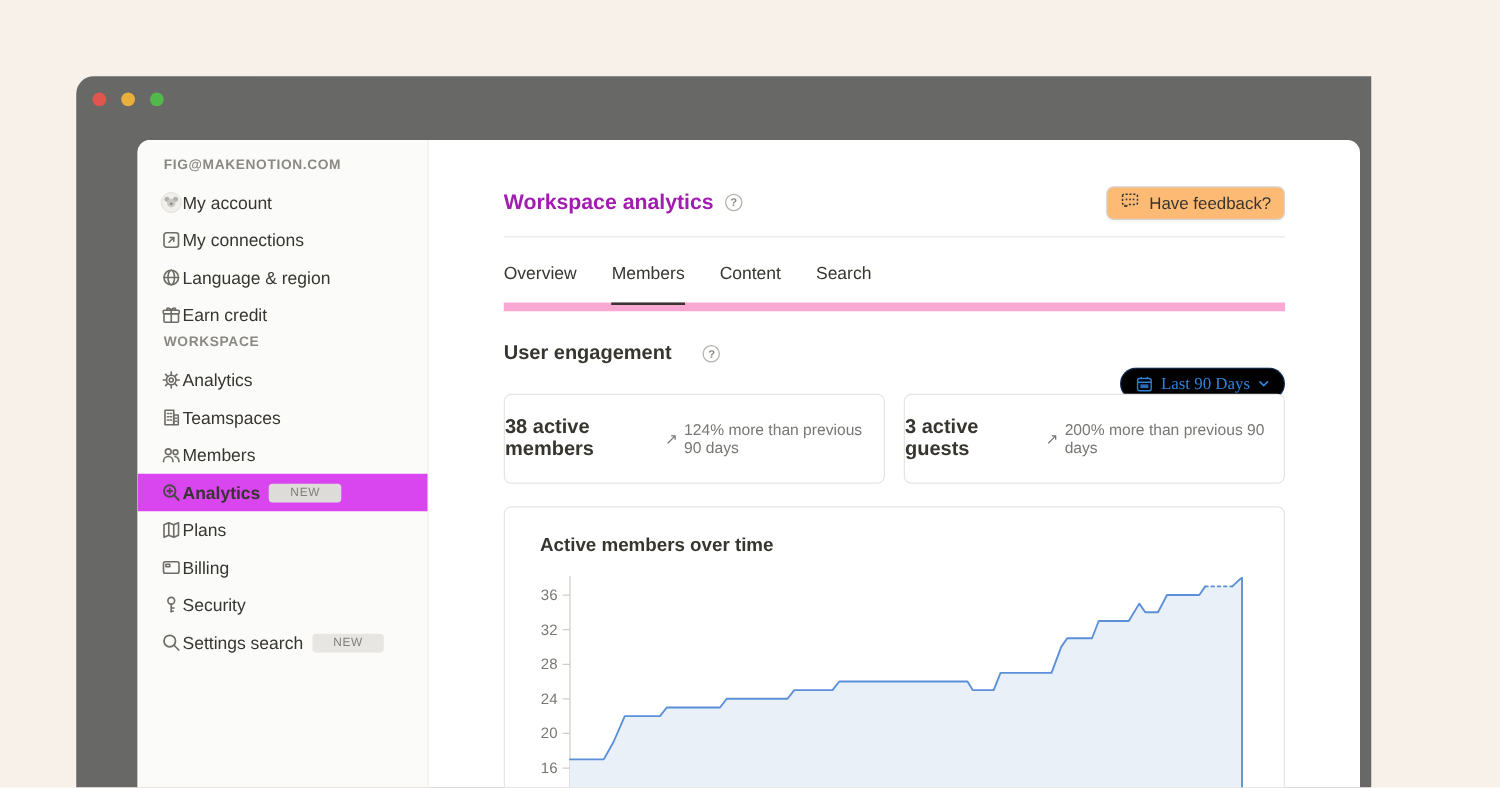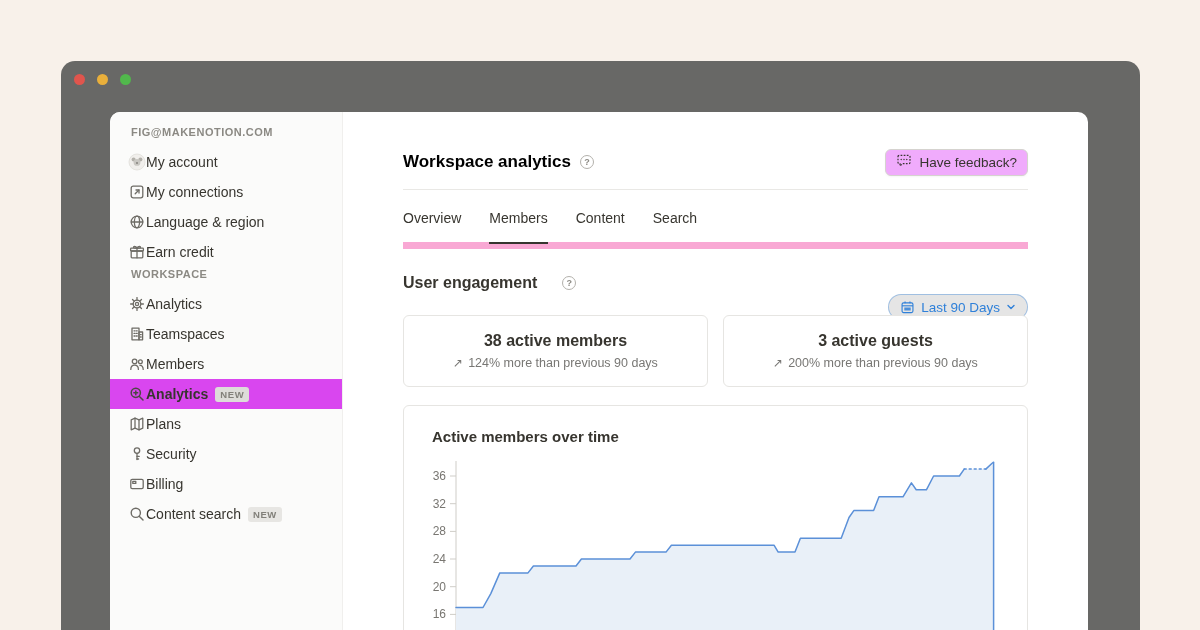--- a/index.html
+++ b/index.html
@@ -1,18 +1,18 @@
 <!DOCTYPE html>
 <html><head>
 <meta charset="utf-8">
 <style>
   * { box-sizing: border-box; margin: 0; padding: 0; }
   html,body { width:1200px; height:630px; }
   body { font-family: "Liberation Sans", "DejaVu Sans", sans-serif; background:#f8f1ea; overflow:hidden; }
-  .canvas { position:relative; width:1200px; height:630px; background:#f8f1ea; overflow:hidden; }
+  .canvas { position:relative; width:1097px; height:630px; background:#f8f1ea; overflow:hidden; }
 
   
   .window { position:absolute; left:61px; top:61px; width:1079px; height:600px;
             background:#686866; border-radius:14px 14px 0 0; }
   .traffic { position:absolute; left:13px; top:13px; display:flex; gap:12px; }
   .dot { width:11px; height:11px; border-radius:50%; display:inline-block; }
 
   
   .panel { position:absolute; left:49px; top:51px; width:978px; height:560px;
            background:#ffffff; border-radius:10px 10px 0 0; display:flex; overflow:hidden; }
@@ -22,55 +22,55 @@
              padding-top:13px; }
   .side-label { font-size:11px; font-weight:700; letter-spacing:0.5px; color:#8b8983;
                 padding:0 0 0 21px; height:14px; line-height:14px; }
   .side-list { margin-top:8px; }
   .side-item { display:flex; align-items:center; gap:0; min-height:30px; padding:2px 8px 2px 18px;
                font-size:14px; color:#37352f; cursor:pointer; }
   .side-item .ic { width:18px; height:18px; flex:0 0 18px; display:inline-flex; }
   .side-item .ic svg { width:18px; height:18px; }
   .side-item.active { background:#d946ef; font-weight:700; }
   .side-item .lbl { line-height:18px; }
-  .badge { font-size:9.5px; font-weight:700; letter-spacing:0.6px; color:#82807a;
-           background:#e7e6e3; border-radius:3px; padding:2px 5px; margin-left:7px; }
+  .badge { font-size:9.5px; font-weight:400; letter-spacing:0.6px; color:#82807a;
+           background:#e7e6e3; border-radius:3px; padding:2px 17px; margin-left:7px; }
   .side-item.active .badge { background:#dddcd9; }
   .ws-label { }
 
   
   .main { flex:1; padding:0 60px; position:relative; }
   .page-header { margin-top:36px; display:flex; align-items:center; justify-content:space-between; height:28px; }
   .title-wrap { display:flex; align-items:center; gap:9px; }
-  .page-title { font-size:17px; font-weight:700; color:#000000; }
+  .page-title { font-size:17px; font-weight:700; color:#a21caf; }
   .help { width:14px; height:14px; border:1px solid #b3b1ac; border-radius:50%; color:#8b8983;
           font-size:9px; font-weight:700; display:inline-flex; align-items:center; justify-content:center;
           cursor:pointer; }
   .feedback-btn { display:inline-flex; align-items:center; gap:7px; height:27px; padding:0 10px;
-                  background:#f0abfc; border:1px solid #d5d3cf; border-radius:6px; font-size:13.5px;
+                  background:#fdba74; border:1px solid #d5d3cf; border-radius:6px; font-size:13.5px;
                   font-weight:500; color:#37352f; cursor:pointer;
                   box-shadow:0 1px 2px rgba(0,0,0,0.04); font-family:inherit; }
   .divider { height:1px; background:#e9e8e5; margin-top:13px; }
 
   .tabs { display:flex; gap:28px; padding:18px 0 13px 0; border-bottom:7px solid #f9a8d4; }
   .tab { font-size:14px; color:#37352f; cursor:pointer; position:relative; line-height:21px; }
   .tab.active { font-weight:500; }
   .tab.active::after { content:""; position:absolute; left:0; right:0; bottom:-15px; height:2px; background:#37352f; }
 
   .section-row { margin-top:21px; display:flex; align-items:center; justify-content:space-between; height:26px; }
   .section-title-wrap { display:flex; align-items:center; gap:25px; }
   .section-title { font-size:16px; font-weight:700; color:#37352f; }
   .range-pill { display:inline-flex; align-items:center; gap:6px; height:26px; padding:0 11px;
-                border:1px solid rgba(47,128,217,0.38); background:#e5e5e5; border-radius:13px;
-                color:#2f80d9; font-size:13.5px; font-weight:500; cursor:pointer; font-family:Liberation Sans, sans-serif;margin-top:48px; }
+                border:1px solid rgba(47,128,217,0.38); background:#000000; border-radius:13px;
+                color:#2f80d9; font-size:13.5px; font-weight:500; cursor:pointer; font-family:Liberation Serif, serif;margin-top:48px; }
   .range-pill svg { display:block; }
 
   .cards-row { margin-top:19px; display:flex; gap:15px; }
   .stat-card { flex:1; border:1px solid #e6e5e2; border-radius:6px; height:72px; background:#fff;
-               display:flex; flex-direction:column; align-items:center; justify-content:center; gap:6px; }
+               display:flex; flex-direction:row; align-items:center; justify-content:center; gap:6px; }
   .stat-value { font-size:16px; font-weight:700; color:#37352f; }
   .stat-delta { font-size:12.5px; color:#787774; display:flex; align-items:center; gap:5px; }
   .stat-delta .arrow { font-size:12px; color:#787774; }
 
   .chart-card { margin-top:18px; border:1px solid #e6e5e2; border-radius:6px; background:#fff;
                 height:280px; overflow:hidden; }
   .chart-title { font-size:15px; font-weight:700; color:#37352f; padding:22px 0 0 28px; }
   .plot-wrap { margin:14px 0 0 16px; }
   svg text { font-family:"Liberation Sans","DejaVu Sans",sans-serif; }
 </style>
@@ -200,45 +200,45 @@
                   <path d="M3.2,4.8 L7,3.2 L11,4.8 L14.8,3.2 L14.8,13.2 L11,14.8 L7,13.2 L3.2,14.8 Z"></path>
                   <line x1="7" y1="3.2" x2="7" y2="13.2"></line>
                   <line x1="11" y1="4.8" x2="11" y2="14.8"></line>
                 </svg>
               </span>
               <span class="lbl">Plans</span>
             </div>
             <div class="side-item">
               <span class="ic">
                 <svg viewBox="0 0 18 18" stroke="#6e6c66" stroke-width="1.3" fill="none" stroke-linecap="round" stroke-linejoin="round">
+                  <rect x="2.8" y="4.4" width="12.4" height="9.2" rx="1.4"></rect>
+                  <rect x="4.8" y="6.4" width="3" height="2"></rect>
+                </svg>
+              </span>
+              <span class="lbl">Billing</span>
+            </div>
+            <div class="side-item">
+              <span class="ic">
+                <svg viewBox="0 0 18 18" stroke="#6e6c66" stroke-width="1.3" fill="none" stroke-linecap="round" stroke-linejoin="round">
                   <circle cx="9" cy="5.6" r="2.7"></circle>
                   <line x1="9" y1="8.3" x2="9" y2="14.6"></line>
                   <line x1="9" y1="11.4" x2="11.2" y2="11.4"></line>
                   <line x1="9" y1="14" x2="10.6" y2="14"></line>
                 </svg>
               </span>
               <span class="lbl">Security</span>
             </div>
             <div class="side-item">
               <span class="ic">
-                <svg viewBox="0 0 18 18" stroke="#6e6c66" stroke-width="1.3" fill="none" stroke-linecap="round" stroke-linejoin="round">
-                  <rect x="2.8" y="4.4" width="12.4" height="9.2" rx="1.4"></rect>
-                  <rect x="4.8" y="6.4" width="3" height="2"></rect>
-                </svg>
-              </span>
-              <span class="lbl">Billing</span>
-            </div>
-            <div class="side-item">
-              <span class="ic">
                 <svg viewBox="0 0 18 18" fill="none" stroke="#6e6c66" stroke-width="1.4" stroke-linecap="round">
                   <circle cx="7.8" cy="7.8" r="4.6"></circle>
                   <line x1="11.2" y1="11.2" x2="15" y2="15"></line>
                 </svg>
               </span>
-              <span class="lbl">Content search</span>
+              <span class="lbl">Settings search</span>
               <span class="badge">NEW</span>
             </div>
           </div>
       </div>
 
       <div class="main">
         <div class="page-header">
           <div class="title-wrap">
             <span class="page-title">Workspace analytics</span>
             <span class="help">?</span>

